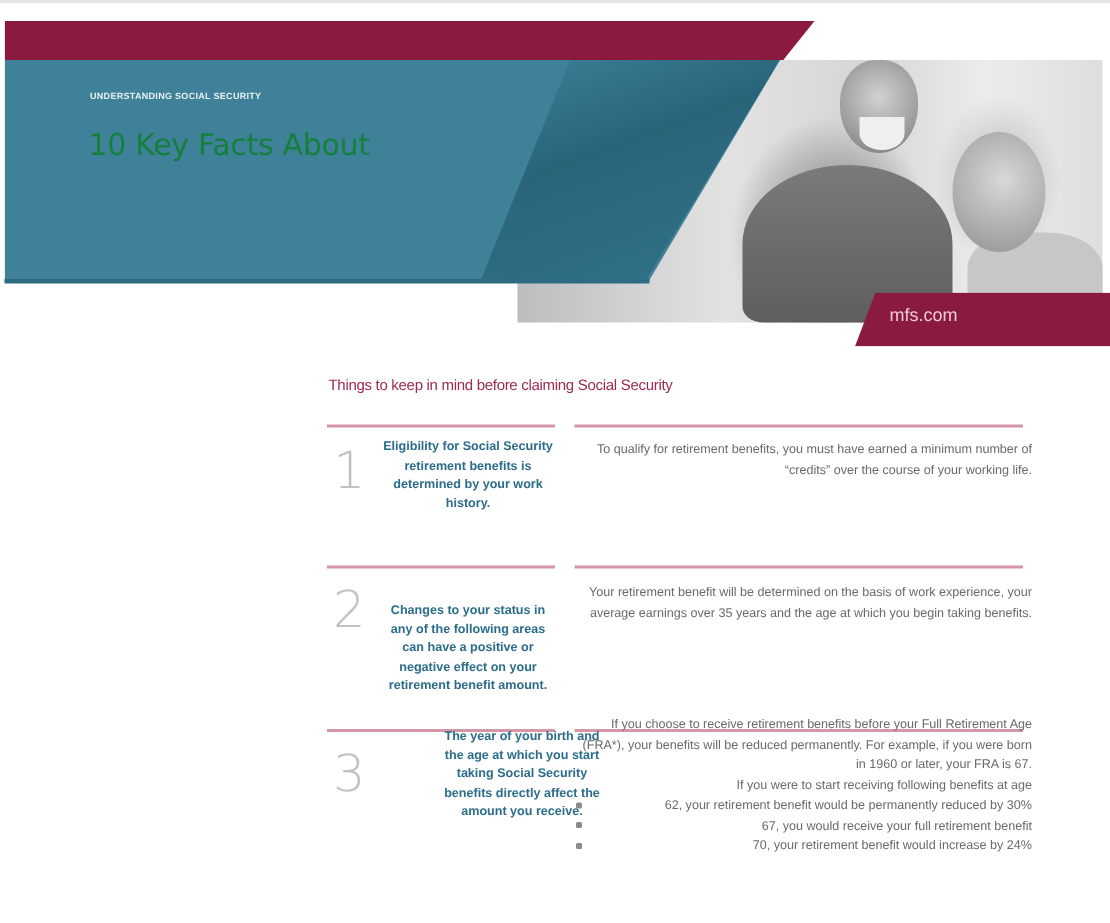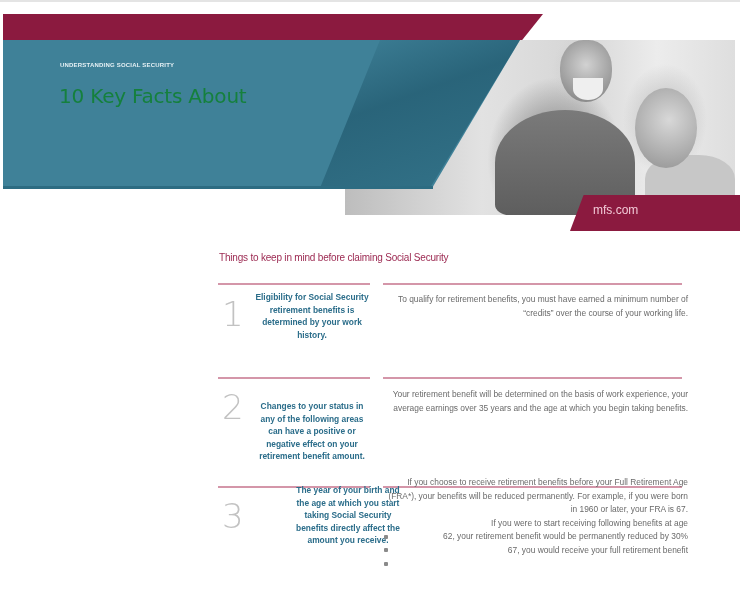--- a/index.html
+++ b/index.html
@@ -151,15 +151,15 @@
 <div class="divider" style="left:218px; top:486px; width:152px;"></div>
 <div class="divider" style="left:383px; top:486px; width:299px;"></div>
 <div class="num" style="left:222px; top:499px;">3</div>
 <div class="fact-label" style="left:253px; top:484px;margin-left:36px;">The year of your birth and the age at which you start taking Social Security benefits directly affect the amount you receive.</div>
 <div class="fact-body" style="left:383px; top:476px;">
   <p>If you choose to receive retirement benefits before your Full Retirement Age (FRA*), your benefits will be reduced permanently. For example, if you were born in 1960 or later, your FRA is 67.</p>
   <p>If you were to start receiving following benefits at age</p>
   <ul class="bullets">
     <li><span class="dot"></span><span>62, your retirement benefit would be permanently reduced by 30%</span></li>
     <li><span class="dot"></span><span>67, you would receive your full retirement benefit</span></li>
-    <li><span class="dot"></span></li>
+    <li><span class="dot"></span><span>70, your retirement benefit would increase by 24%</span></li>
   </ul>
 </div>
 
 </body></html>

